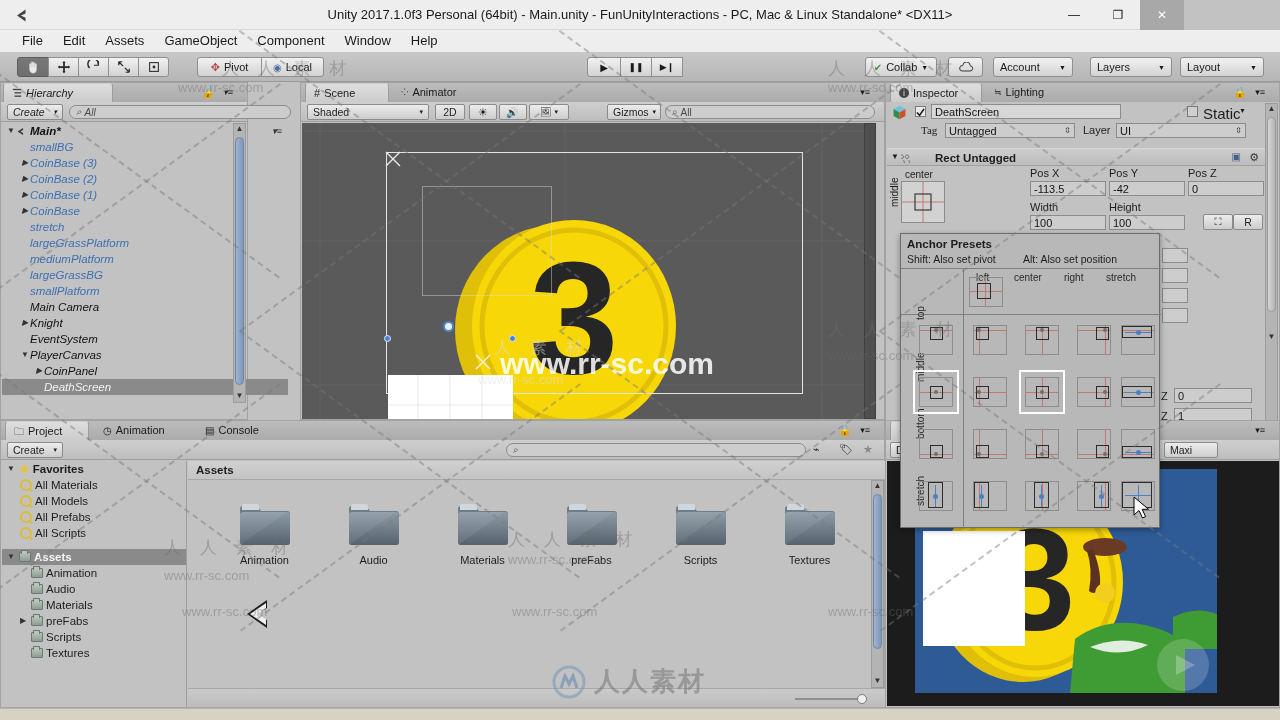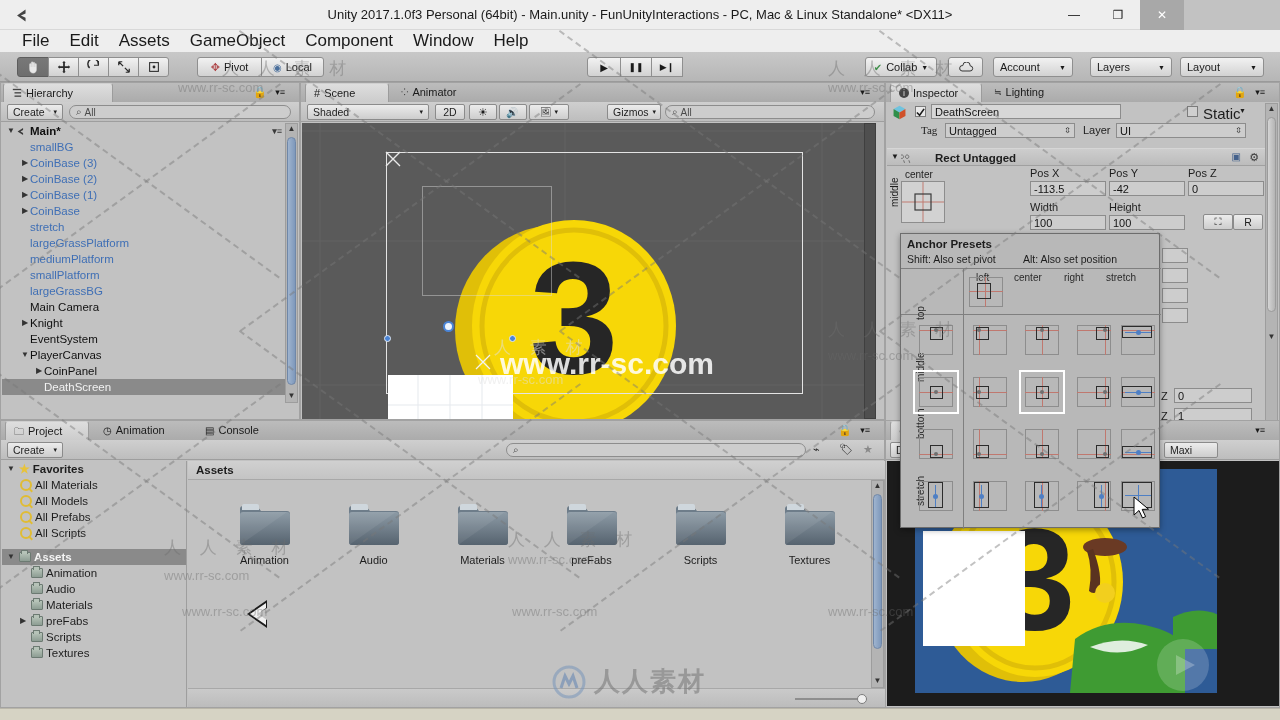--- a/index.html
+++ b/index.html
@@ -20,21 +20,21 @@
      line-height:30px; text-align:center; font-size:13px; color:#1a1a1a; }
   .unity-logo { position:absolute; left:14px; top:7px; width:18px; height:17px; }
   .wbtns { position:absolute; right:0; top:0; height:30px; display:flex; }
   .wbtn { width:44px; height:30px; display:flex; align-items:center; justify-content:center;
      font-size:12px; color:#222; }
   .wbtn.close { background:#a8a8a8; color:#fff; }
 
   
   .menubar { position:absolute; left:0; top:30px; width:1280px; height:22px;
      background:#eeeeee; display:flex; align-items:center; padding-left:12px; }
-  .menubar .m { padding:0 10px; font-size:17px; color:#1a1a1a; line-height:22px; }
+  .menubar .m { padding:0 10px; font-size:13px; color:#1a1a1a; line-height:22px; }
 
   
   .maintool { position:absolute; left:0; top:52px; width:1280px; height:30px;
      background:#bfbfbf; border-bottom:1px solid #9a9a9a;
      background-image:linear-gradient(#c8c8c8,#b6b6b6); }
   .tbtn { position:absolute; top:5px; height:20px; background-image:linear-gradient(#f2f2f2,#d2d2d2);
      border:1px solid #8f8f8f; display:flex; align-items:center; justify-content:center;
      font-size:11px; color:#1a1a1a; }
   .tbtn.on { background-image:linear-gradient(#787878,#6e6e6e); color:#f0f0f0; border-color:#5d5d5d;}
   .grp { position:absolute; top:5px; height:20px; display:flex; }
@@ -214,21 +214,21 @@
     <div class="tbtn" style="left:1090px;width:82px;border-radius:3px;justify-content:space-between;padding:0 6px;">
       <span>Layers</span>
       <span style="font-size:7px;">▼</span>
     </div>
     <div class="tbtn" style="left:1180px;width:84px;border-radius:3px;justify-content:space-between;padding:0 6px;">
       <span>Layout</span>
       <span style="font-size:7px;">▼</span>
     </div>
   </div>
 
-  <div class="panel" style="left:0;top:82px;width:300px;height:338px;">
+  <div class="panel" style="left:0;top:82px;width:248px;height:338px;font-style:italic;">
     <div class="tabrow">
       <div class="tab active" style="left:2px;width:110px;">
         <svg width="10" height="10" viewBox="0 0 12 12">
           <rect x="1" y="1" width="10" height="1.6" fill="#444"></rect>
             <rect x="3" y="5" width="8" height="1.6" fill="#444"></rect>
             <rect x="3" y="9" width="8" height="1.6" fill="#444"></rect>
         </svg>
         <span>Hierarchy</span>
       </div>
       <div class="tab" style="right:20px;">🔒</div>
@@ -282,25 +282,25 @@
           <div class="hrow">
             <span class="tri" style="margin-left: 14px;"></span>
             <span class="pre">largeGrassPlatform</span>
           </div>
           <div class="hrow">
             <span class="tri" style="margin-left: 14px;"></span>
             <span class="pre">mediumPlatform</span>
           </div>
           <div class="hrow">
             <span class="tri" style="margin-left: 14px;"></span>
+            <span class="pre">largeGrassBG</span>
+          </div>
+          <div class="hrow">
+            <span class="tri" style="margin-left: 14px;"></span>
             <span class="pre">smallPlatform</span>
-          </div>
-          <div class="hrow">
-            <span class="tri" style="margin-left: 14px;"></span>
-            <span class="pre">largeGrassBG</span>
           </div>
           <div class="hrow">
             <span class="tri" style="margin-left: 14px;"></span>
             <span class="norm">Main Camera</span>
           </div>
           <div class="hrow">
             <span class="tri" style="margin-left: 14px;">▶</span>
             <span class="norm">Knight</span>
           </div>
           <div class="hrow">

